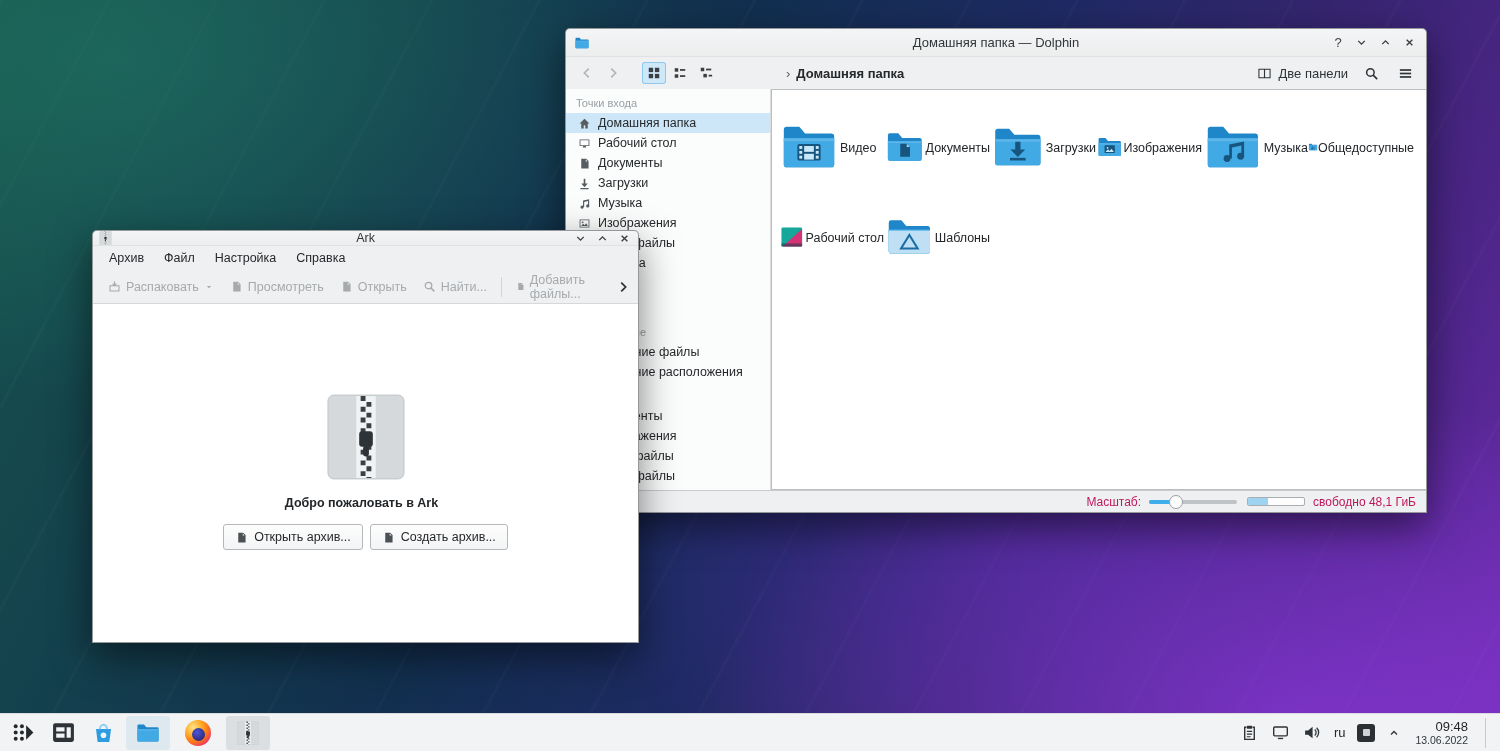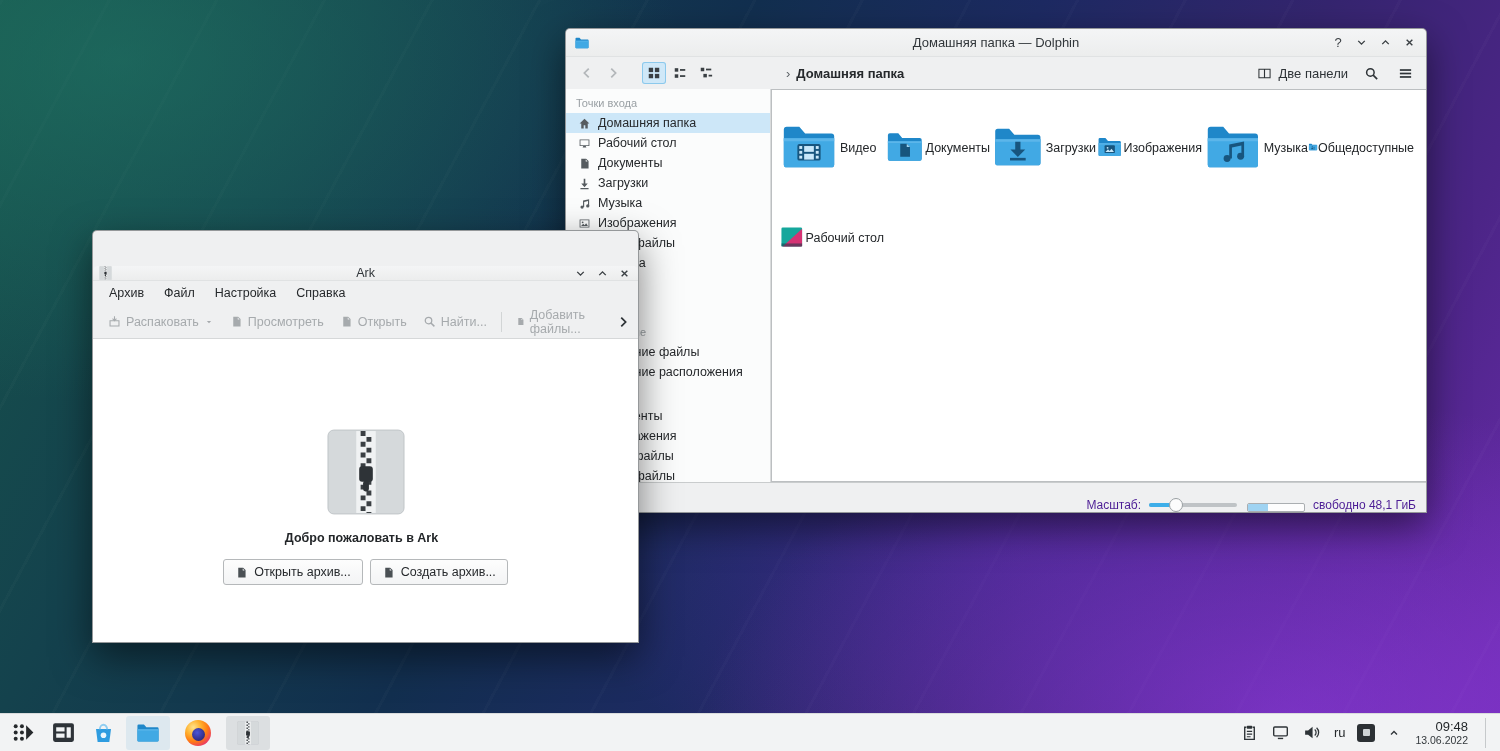--- a/index.html
+++ b/index.html
@@ -86,34 +86,34 @@
 
   .dolphin-view {
     flex:1; background:#ffffff; border:1px solid #bcbfc1; border-right:none;
     padding:12px 0 0 6px; display:flex; flex-wrap:wrap; align-content:flex-start;
   }
   .folder-item { width:106px; height:90px; display:flex; align-items:center; }
   .folder-item svg.folder { width:62px; height:62px; }
   .folder-label { font-size:12.5px; color:#232629; margin-top:1px; text-align:center; white-space:nowrap; }
 
   .dolphin-status {
-    height:30px; flex:none; background:#eff0f1; border-top:1px solid #c9cccd;
-    display:flex; align-items:flex-end; padding:0 10px; font-size:12px; color:#4c1d95;
+    height:22px; flex:none; background:#eff0f1; border-top:1px solid #c9cccd;
+    display:flex; align-items:center; padding:0 10px; font-size:12px; color:#be185d;
   }
   .status-spacer { flex:1; }
   .zoom-slider { position:relative; width:88px; height:14px; margin:0 10px 0 8px; }
   .zoom-track { position:absolute; left:0; right:0; top:5px; height:4px; border-radius:2px; background:#bfc3c6; }
   .zoom-fill { position:absolute; left:0; top:5px; height:4px; width:26px; border-radius:2px; background:#3daee9; }
   .zoom-handle { position:absolute; left:20px; top:0; width:14px; height:14px; border-radius:50%; background:#fcfcfc; border:1px solid #9aa0a3; }
   .capacity-bar { width:58px; height:9px; border:1px solid #aaaeb1; border-radius:2px; background:#fdfdfd; margin-right:8px; position:relative; overflow:hidden; }
   .capacity-fill { position:absolute; left:0; top:0; bottom:0; width:36%; background:#9fd3f2; }
 
   
   #ark { left:92px; top:230px; width:547px; height:413px; z-index:20; }
-  #ark .titlebar { height:15px; padding:0 6px;margin-top:35px; }
+  #ark .titlebar { height:15px; padding:0 6px; }
   #ark .titlebar .title { font-size:12.5px; }
   #ark .win-btn { width:16px; height:16px; }
   .ark-menubar { height:24px; flex:none; display:flex; align-items:center; padding:0 6px; background:#eff0f1; }
   .menu-item { padding:0 10px; font-size:12.5px; color:#26292c; height:20px; line-height:20px; border-radius:2px; }
   .ark-toolbar {
     height:34px; flex:none; display:flex; align-items:center; gap:2px;
     padding:0 8px; background:#eff0f1; border-bottom:1px solid #d6d8d9;
   }
   .ark-tool-btn { display:flex; align-items:center; gap:5px; padding:0 7px; height:26px; color:#a6aaad; font-size:12.5px; }
   .ark-tool-btn svg { width:13px; height:13px; }
@@ -561,20 +561,28 @@
               </g>
           </svg>
           <div class="folder-label">Общедоступные</div>
         </div>
         <div class="folder-item">
           <svg class="folder" viewBox="0 0 64 64">
               <use href="#i-desktopfolder"></use>
             </svg>
           <div class="folder-label">Рабочий стол</div>
         </div>
+        <div class="folder-item">
+          <svg class="folder" viewBox="0 0 64 64">
+            <use href="#folder-base"></use>
+            <path d="M6 24 h52 v26 a3 3 0 0 1 -3 3 H9 a3 3 0 0 1 -3 -3 Z" fill="#bfe0f4"></path>
+            <path d="M32 29.5 l10.5 17 h-21 Z" fill="none" stroke="#1b6ca3" stroke-width="2.6"></path>
+          </svg>
+          <div class="folder-label">Шаблоны</div>
+        </div>
       </div>
     </div>
 
     <div class="dolphin-status">
       <span>8 папок</span>
       <div class="status-spacer"></div>
       <span>Масштаб:</span>
       <div class="zoom-slider">
         <div class="zoom-track"></div>
         <div class="zoom-fill"></div>

